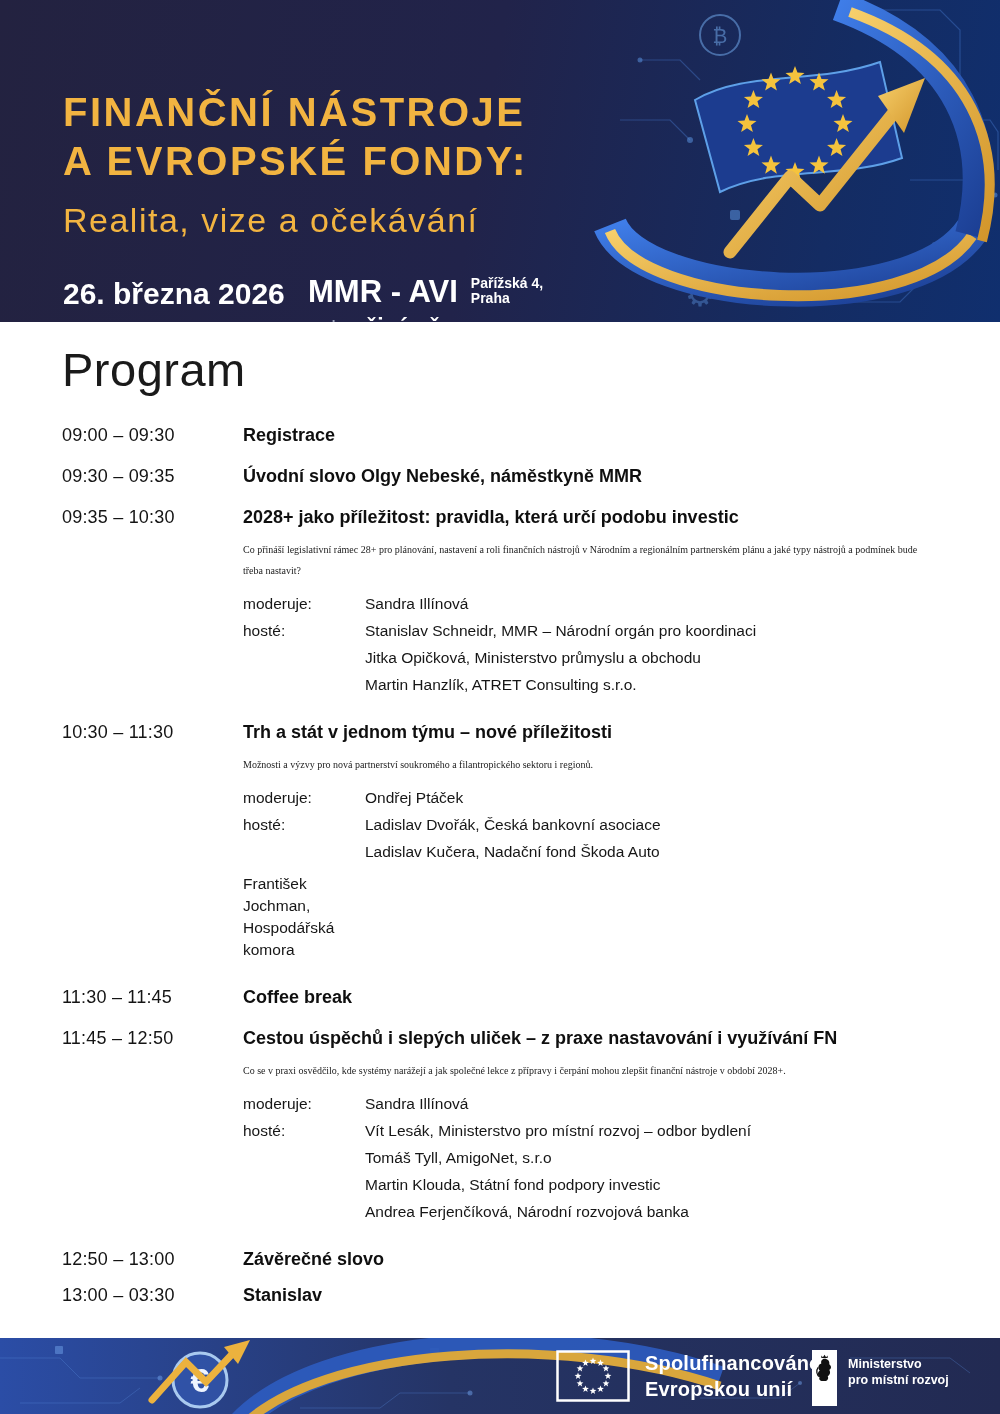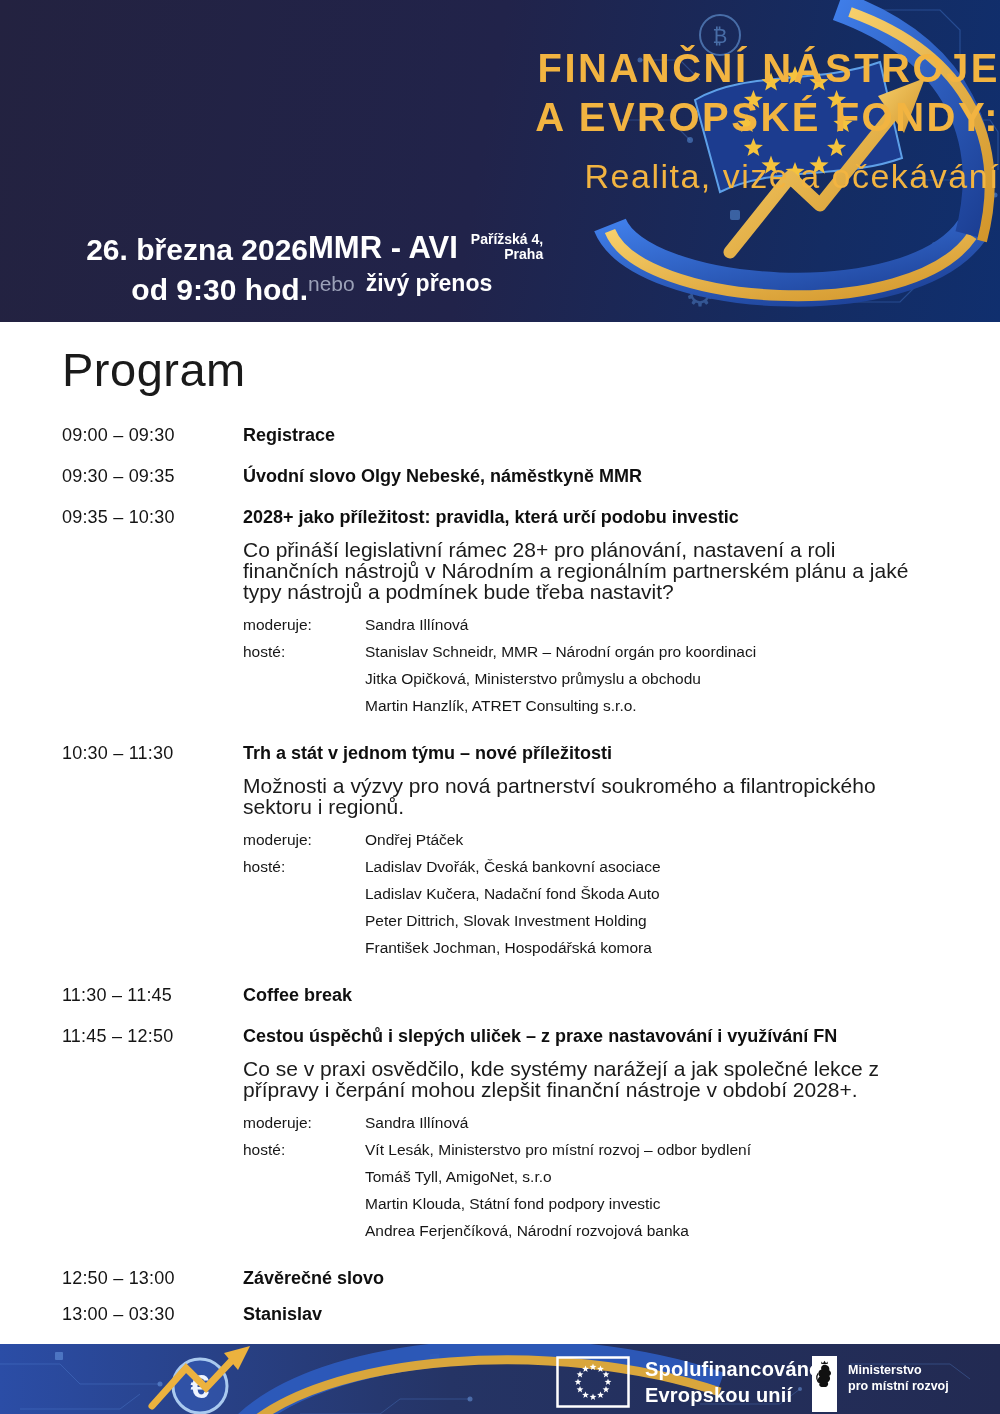--- a/index.html
+++ b/index.html
@@ -9,41 +9,41 @@
     position: relative; width: 1000px; height: 1414px; margin: 0 auto;
     background: #ffffff; overflow: hidden; display: flex; flex-direction: column;
   }
 
   
   .hero {
     position: relative; height: 322px; flex: 0 0 322px; overflow: hidden;
     background: linear-gradient(100deg, #232240 0%, #21234a 48%, #142c63 82%, #102f6e 100%);
   }
   .hero-art { position: absolute; top: 0; right: 0; z-index: 1; }
-  .hero-text { position: relative; z-index: 2; padding: 44px 0 0 63px; text-align: right; }
+  .hero-text { position: relative; z-index: 2; padding: 88px 0 0 63px; }
   .hero-title { margin: 0; font-size: 40px; line-height: 49px; font-weight: 800; color: #f2b441; letter-spacing: 2.5px; }
   .hero-subtitle { margin-top: 15px; font-size: 34px; font-weight: 400; color: #f2b441; letter-spacing: 1.5px; }
   .hero-meta { margin-top: 34px; display: flex; align-items: flex-start; }
   .date-block { width: 245px; font-size: 30px; font-weight: 800; color: #ffffff; line-height: 40px; }
   .venue-row { display: flex; align-items: flex-start; }
   .venue-name { font-size: 31px; font-weight: 800; color: #ffffff; line-height: 36px; }
   .venue-addr { margin-left: 13px; margin-top: 2px; font-size: 14px; font-weight: 700; color: #ffffff; line-height: 15px; }
   .stream-row { margin-top: 4px; display: flex; align-items: baseline; }
   .or-label { font-size: 21px; color: #9ba1b8; }
   .stream-label { margin-left: 11px; font-size: 23px; font-weight: 800; color: #ffffff; }
 
   
   main { flex: 1 1 auto; padding: 20px 30px 0 62px; }
   .program-heading { margin: 0 0 27px 0; font-size: 47px; font-weight: 500; color: #1a1a1a; letter-spacing: 0.5px; }
   .prog-row { display: grid; grid-template-columns: 181px 1fr; margin-bottom: 19px; }
   .prog-row.tight { margin-bottom: 14px; }
   .time { font-size: 18px; color: #141414; letter-spacing: 0.2px; line-height: 22px; }
   .session-title { margin: 0; font-size: 18px; font-weight: 700; color: #0f0f0f; line-height: 22px; }
   .session { margin-bottom: 25px; }
-  .session-desc { margin: 11px 0 0 0; font-size: 21px; line-height: 21px; color: #1b1b1b; max-width: 680px; }
+  .session-desc { margin: 11px 0 0 0; font-size: 10px; line-height: 21px; color: #1b1b1b; max-width: 680px; font-family: Liberation Serif, serif; }
   .people {
     margin-top: 12px; display: grid; grid-template-columns: 122px 1fr;
     row-gap: 5px; font-size: 15.5px; line-height: 22px; color: #161616;
   }
 
   
   footer { position: relative; height: 76px; flex: 0 0 76px; background: #232a52; overflow: hidden; }
   .footer-art { position: absolute; inset: 0; }
   .eu-badge { position: absolute; left: 556px; top: 12px; display: flex; align-items: center; z-index: 2; }
   .eu-flag { flex: 0 0 auto; }
@@ -185,21 +185,20 @@
         <h3 class="session-title">Trh a stát v jednom týmu – nové příležitosti</h3>
         <p class="session-desc">Možnosti a výzvy pro nová partnerství soukromého a filantropického sektoru i regionů.</p>
         <div class="people">
           <div>moderuje:</div>
           <div>Ondřej Ptáček</div>
           <div>hosté:</div>
           <div>Ladislav Dvořák, Česká bankovní asociace</div>
           <div></div>
           <div>Ladislav Kučera, Nadační fond Škoda Auto</div>
           <div></div>
-          <div>Peter Dittrich, Slovak Investment Holding</div>
           <div></div>
           <div>František Jochman, Hospodářská komora</div>
         </div>
       </div>
     </div>
 
     <div class="prog-row">
       <div class="time">11:30 – 11:45</div>
       <h3 class="session-title">Coffee break</h3>
     </div>

